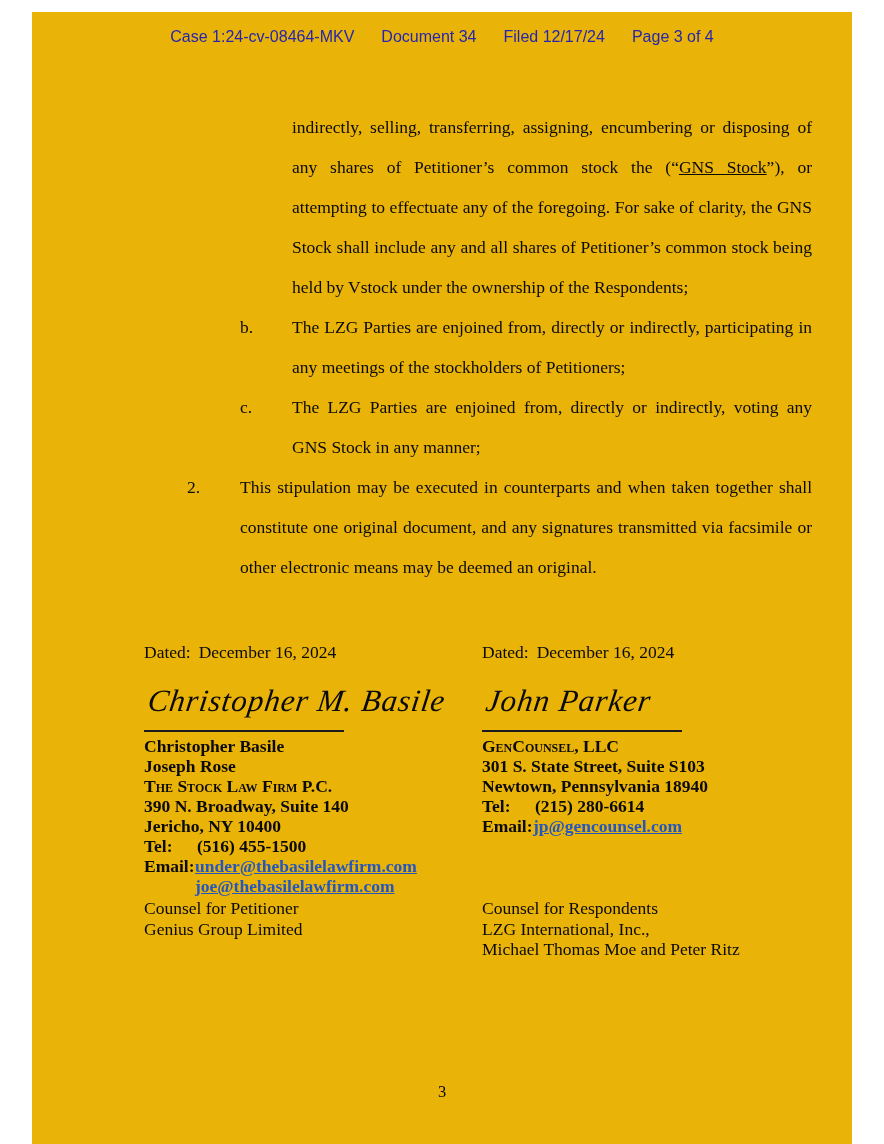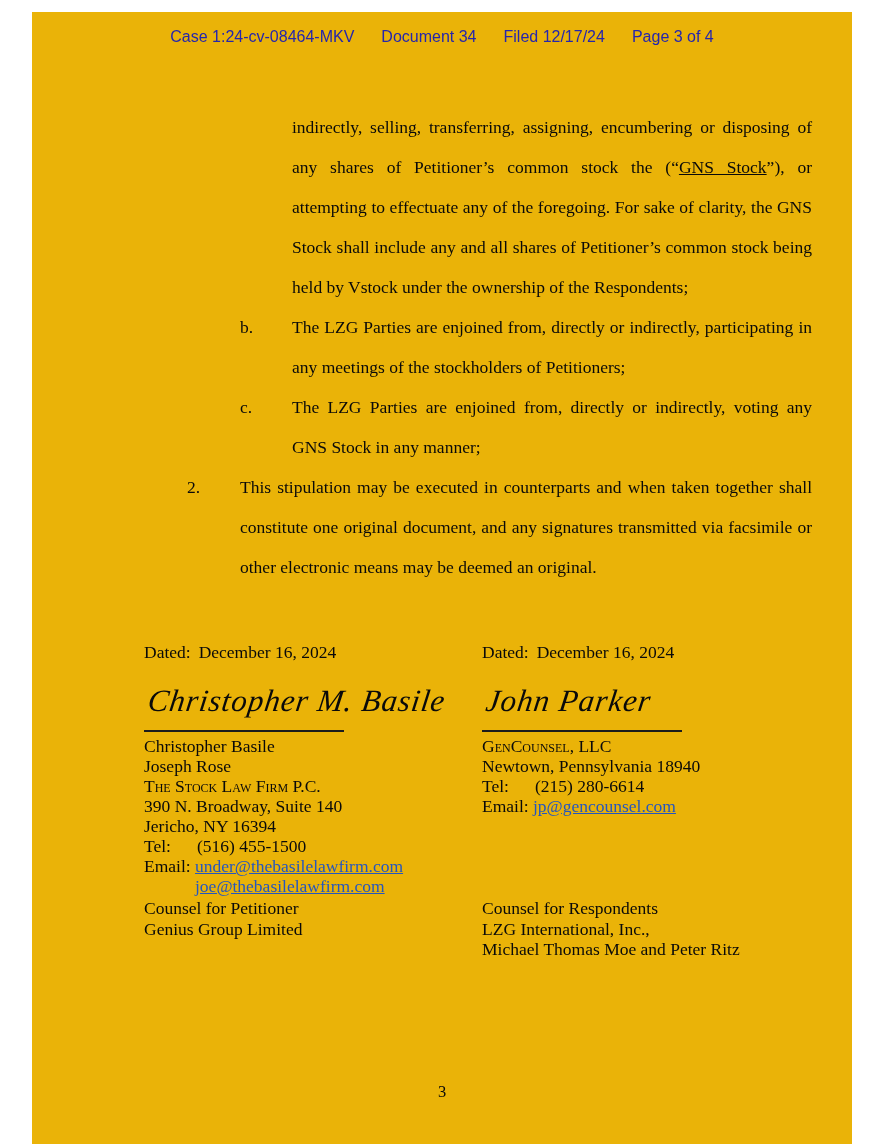--- a/index.html
+++ b/index.html
@@ -48,21 +48,21 @@
     line-height:38px;
     height:48px;
     margin-top:10px;
     padding-top:10px;
     transform:skewX(-8deg);
     transform-origin:left bottom;
     white-space:nowrap;
     letter-spacing:1px;
   }
   .sig-line{width:200px;border-bottom:2px solid #1c1c1c;margin-top:0px;}
-  .sig-info{margin-top:4px;line-height:20px;}
+  .sig-info{margin-top:4px;line-height:20px;font-weight:bold;}
   .sig-info div{white-space:nowrap;}
   .firm{font-variant:small-caps;}
   .inline-lbl{display:inline-block;width:53px;}
   .email-lbl{display:inline-block;width:51px;}
   .email-indent{margin-left:51px;}
   a.email{color:var(--link-blue);text-decoration:underline;cursor:pointer;}
   
   .counsel{
     position:absolute;top:886px;
     font-size:17.5px;line-height:20.5px;
@@ -112,41 +112,42 @@
     <div class="dated">
       <span class="lbl">Dated:</span><span>December 16, 2024</span>
     </div>
     <div class="script">Christopher M. Basile</div>
     <div class="sig-line"></div>
     <div class="sig-info">
       <div>Christopher Basile</div>
       <div>Joseph Rose</div>
       <div class="firm">The Stock Law Firm P.C.</div>
       <div>390 N. Broadway, Suite 140</div>
-      <div>Jericho, NY 16394</div>
+      <div>Jericho, NY 10400</div>
       <div>
         <span class="inline-lbl">Tel:</span><span>(516) 455-1500</span>
       </div>
       <div>
         <span class="email-lbl">Email:</span><a class="email">under@thebasilelawfirm.com</a>
       </div>
       <div class="email-indent">
         <a class="email">joe@thebasilelawfirm.com</a>
       </div>
     </div>
   </div>
 
   <div class="sig-col right">
     <div class="dated">
       <span class="lbl">Dated:</span><span>December 16, 2024</span>
     </div>
     <div class="script">John Parker</div>
     <div class="sig-line"></div>
     <div class="sig-info">
       <div class="firm">GenCounsel, LLC</div>
+      <div>301 S. State Street, Suite S103</div>
       <div>Newtown, Pennsylvania 18940</div>
       <div>
         <span class="inline-lbl">Tel:</span><span>(215) 280-6614</span>
       </div>
       <div>
         <span class="email-lbl">Email:</span><a class="email">jp@gencounsel.com</a>
       </div>
     </div>
   </div>
 

